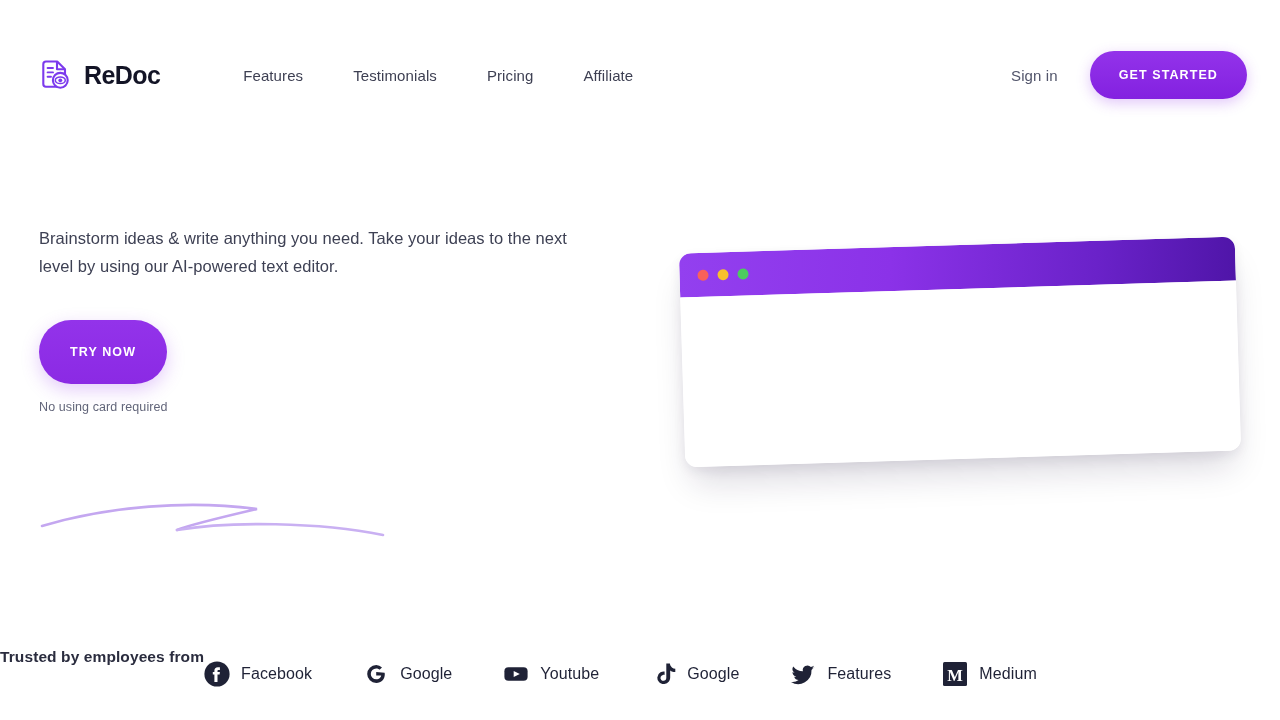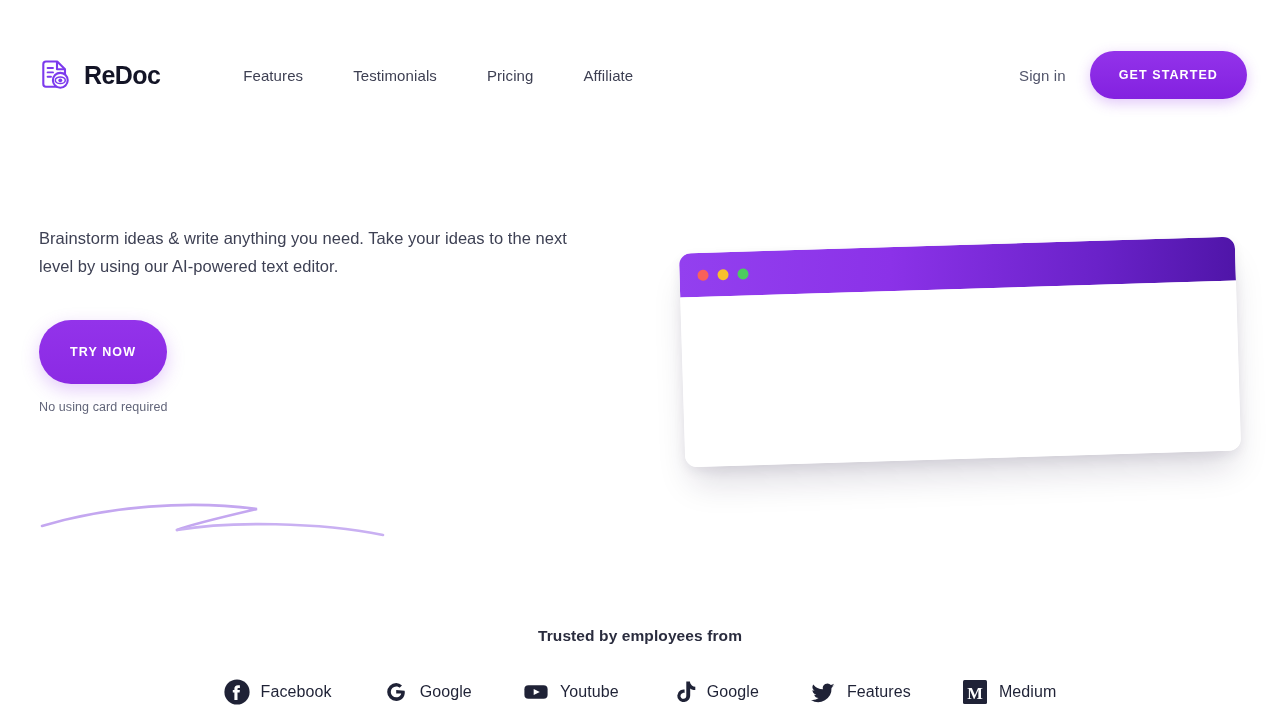--- a/index.html
+++ b/index.html
@@ -69,21 +69,21 @@
     padding: 8px 21px;
     letter-spacing: 0.1px;
     cursor: pointer;
     white-space: nowrap;
   }
 
   .header-right {
     margin-left: auto;
     display: flex;
     align-items: center;
-    gap: 24px;
+    gap: 32px;
   }
   .signin {
     font-size: 15px;
     color: #52556b;
     text-decoration: none;
     letter-spacing: 0.1px;
     cursor: pointer;
   }
   .btn-get-started {
     display: inline-flex;
@@ -207,21 +207,21 @@
     background: #ffffff;
   }
 
   
   .trusted {
     position: absolute;
     left: 0;
     top: 620px;
     width: 1280px;
     display: flex;
-    flex-direction: column;
+    flex-direction: row;
     align-items: center;
   }
   .trusted-title {
     font-size: 15.5px;
     font-weight: 700;
     color: #2a2c3e;
     letter-spacing: 0.1px;
   }
   .logo-row {
     margin-top: 34px;

